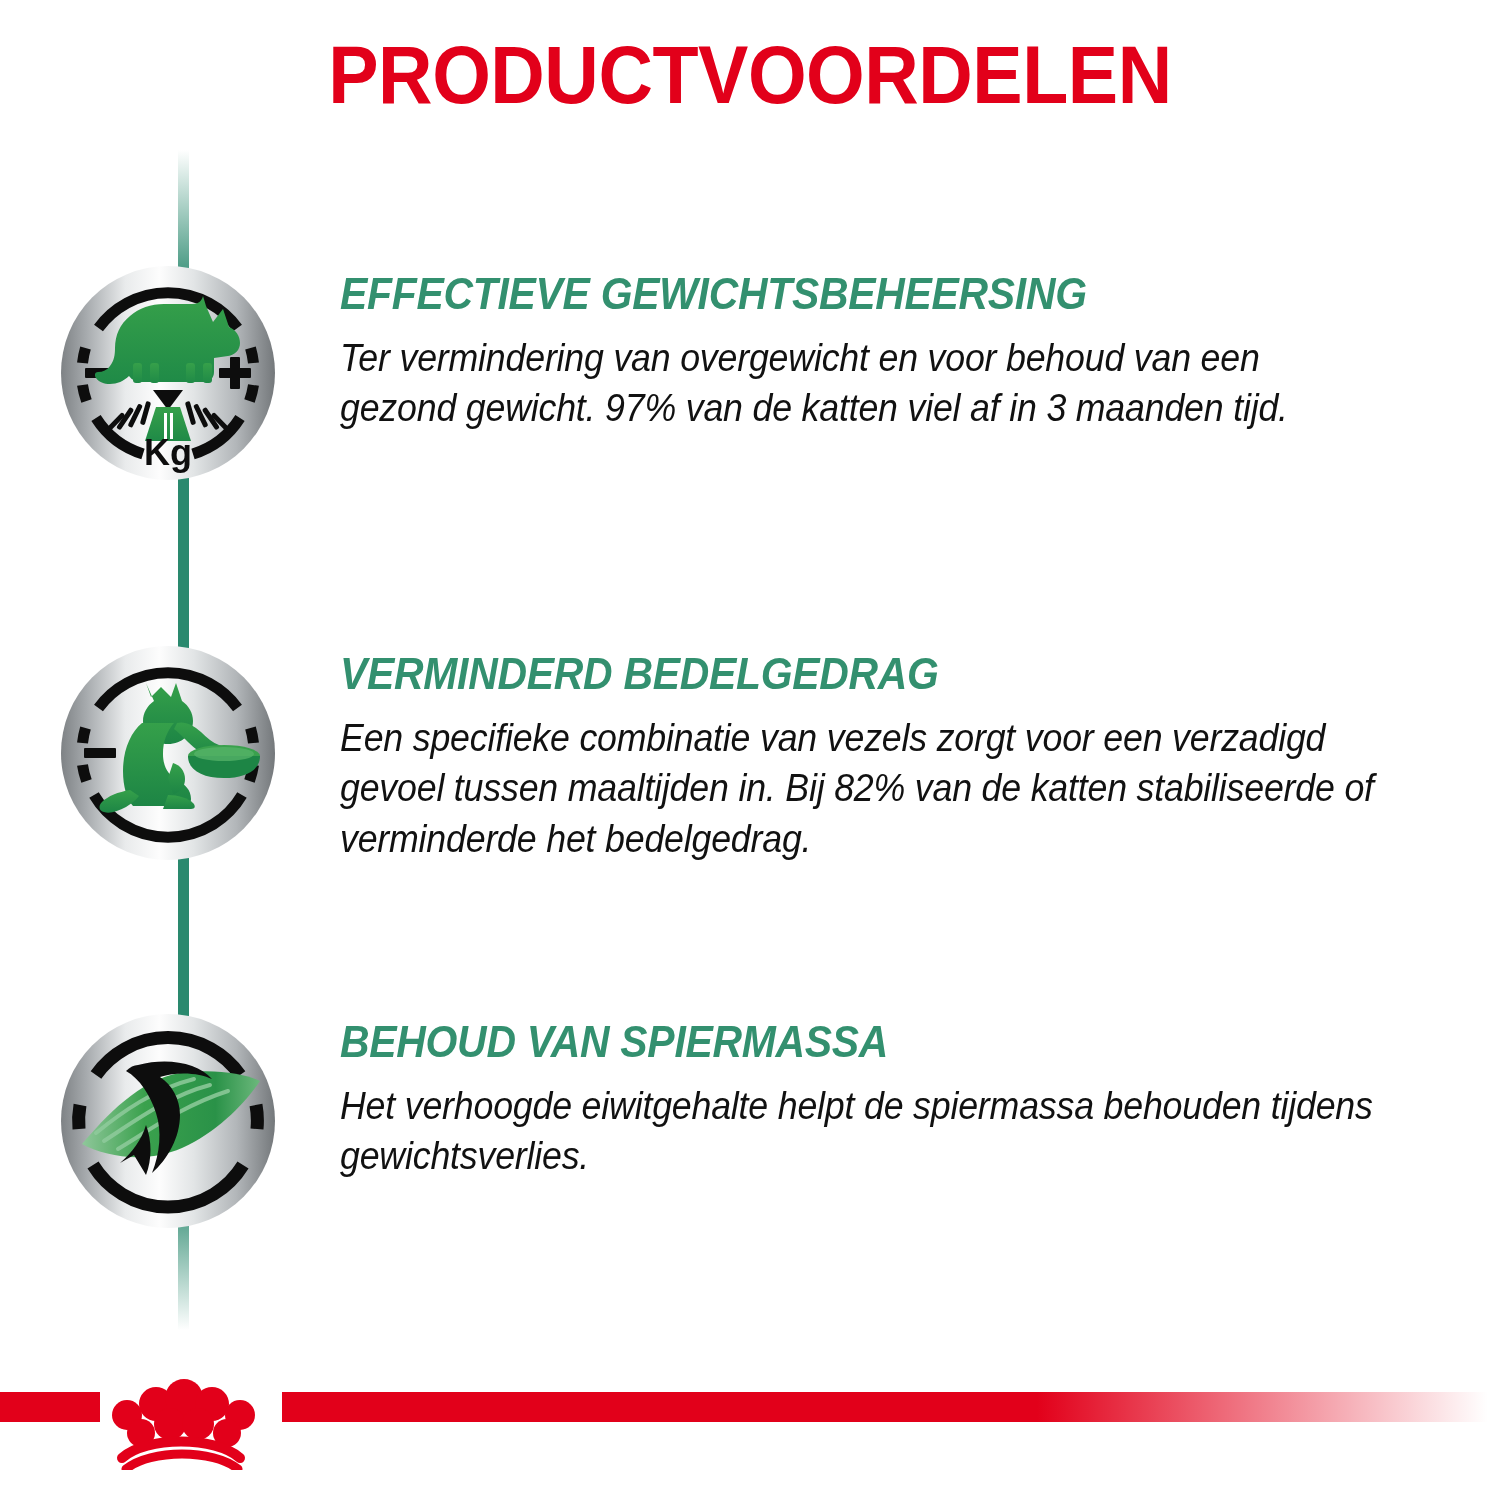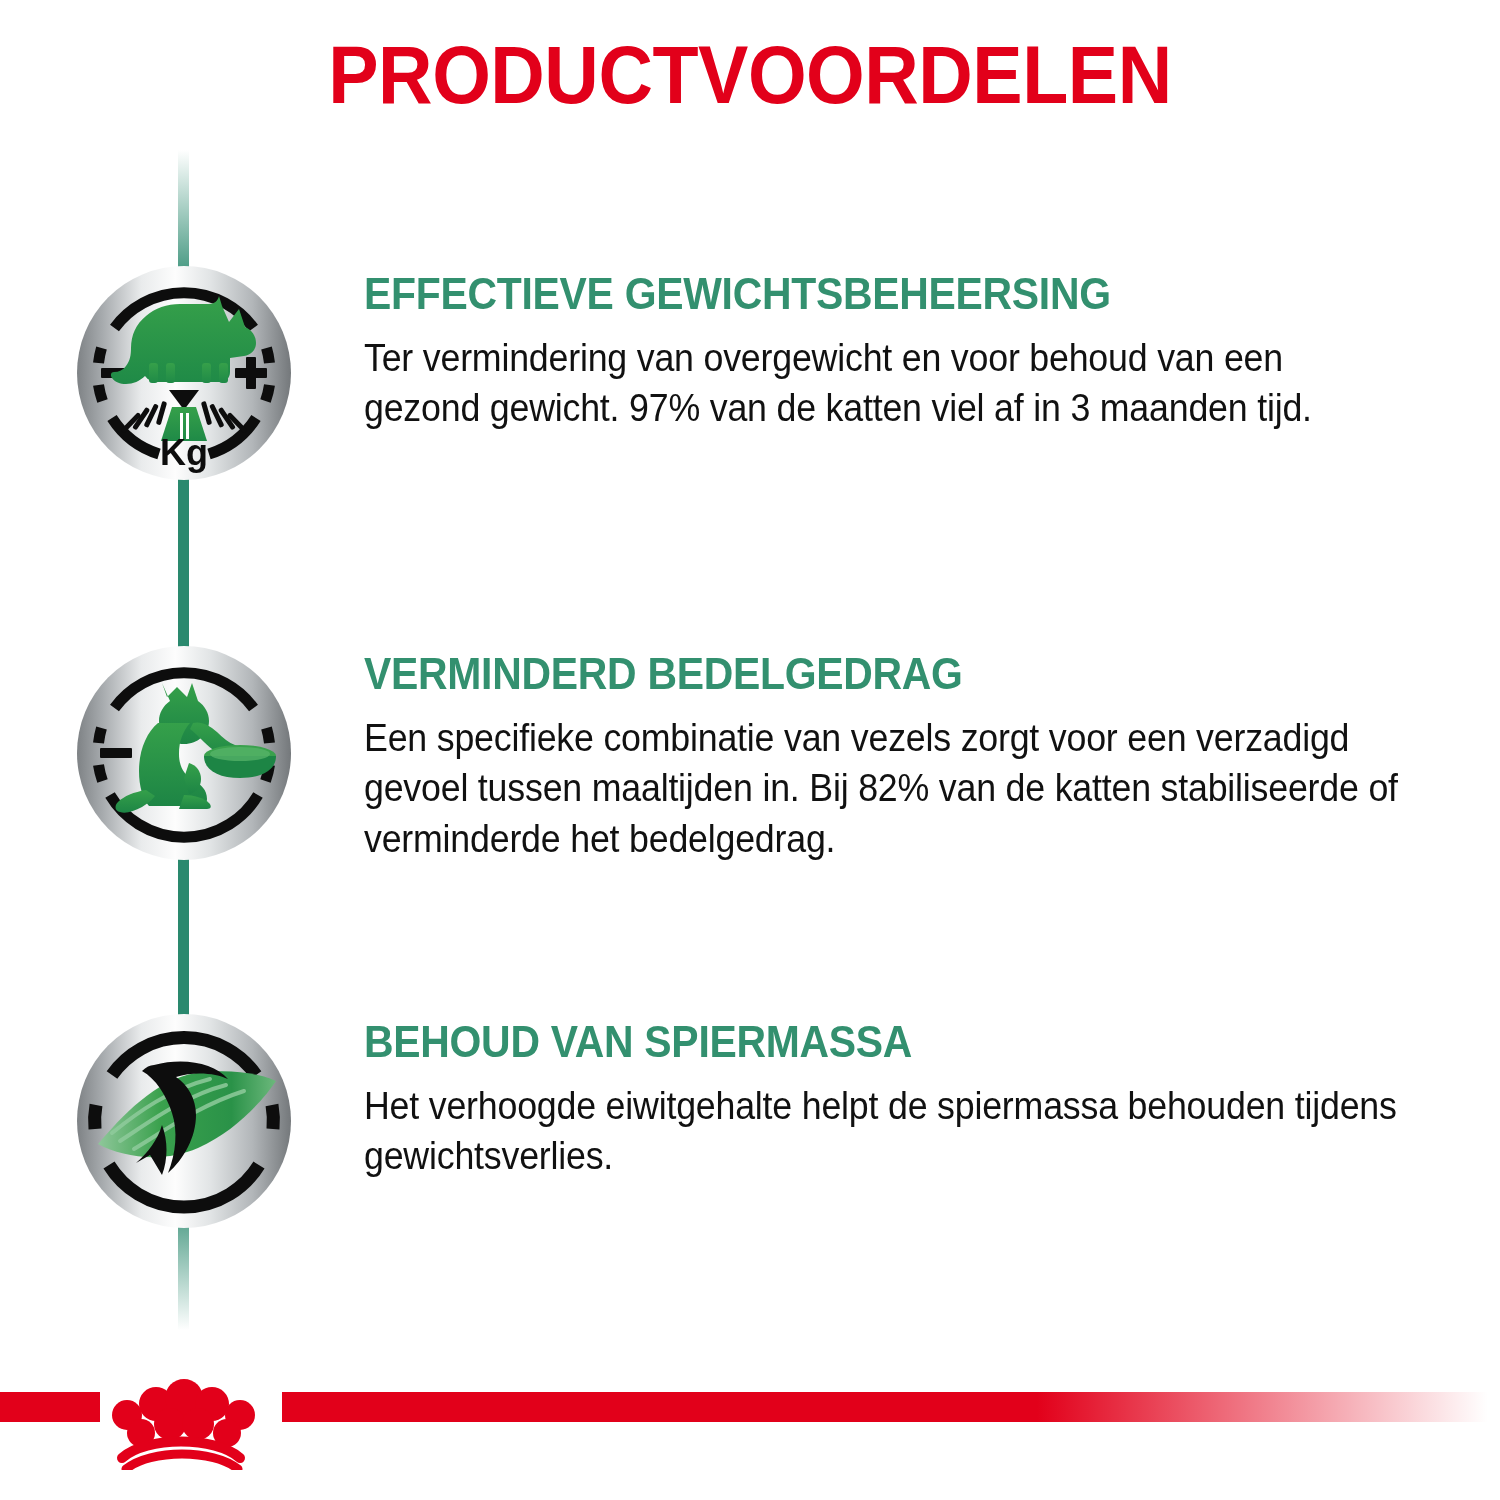--- a/index.html
+++ b/index.html
@@ -53,32 +53,33 @@
     position: absolute;
     left: 0;
     width: 1500px;
   }
   .benefit-1 { top: 265px; }
   .benefit-2 { top: 645px; }
   .benefit-3 { top: 1013px; }
 
   .icon-wrap {
     position: absolute;
-    left: 76px;
+    left: 60px;
     top: 0;
     width: 216px;
     height: 216px;
   }
   .icon-wrap svg { display: block; width: 216px; height: 216px; }
 
   .benefit-text {
     position: absolute;
-    left: 364px;
+    left: 340px;
     top: 6px;
     width: 1110px;
+    font-style: italic;
   }
   .benefit-heading {
     color: #33906f;
     font-family: "Liberation Sans", sans-serif;
     font-weight: bold;
     font-size: 44px;
     line-height: 1.05;
     letter-spacing: -0.3px;
     transform: scaleX(0.93);
     transform-origin: left top;

